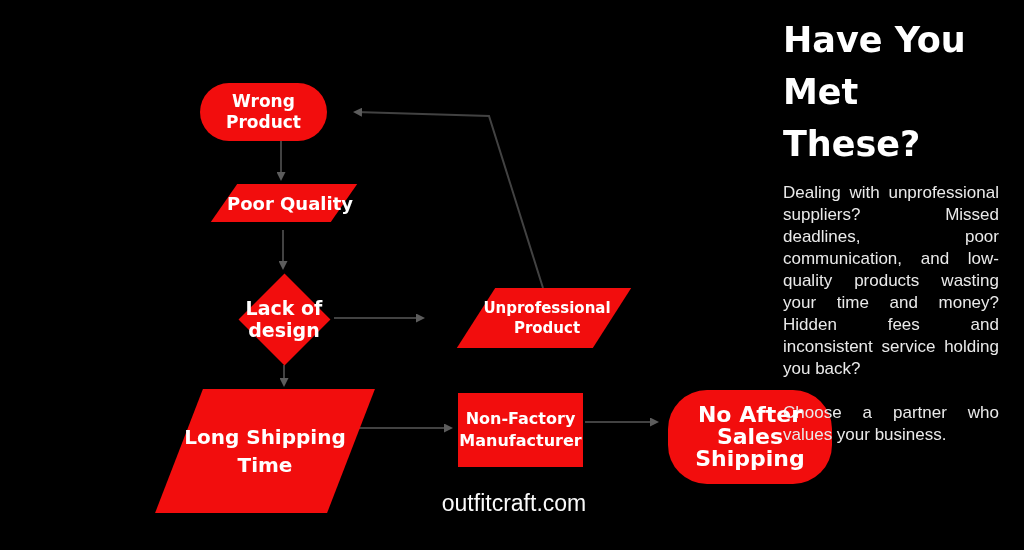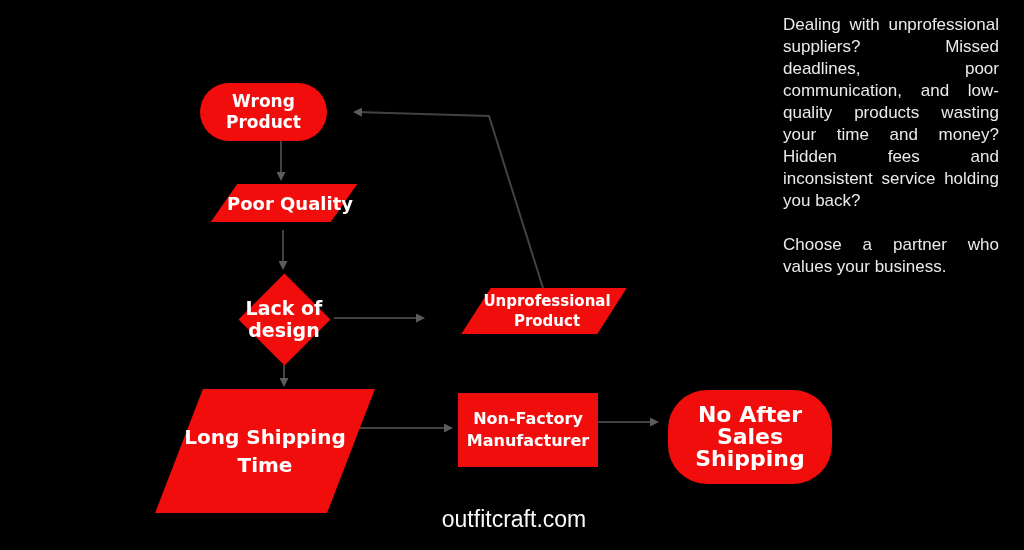--- a/index.html
+++ b/index.html
@@ -59,21 +59,21 @@
     z-index: 1;
   }
   #node-poor-quality {
     left: 208px; top: 184px; width: 152px; height: 38px;
     font-size: 18px;
     padding-left: 12px;
   }
   #node-poor-quality .para-bg { left: 16px; right: 16px; transform: skewX(-34.8deg); }
 
   #node-unprofessional {
-    left: 460px; top: 288px; width: 168px; height: 46px;
+    left: 460px; top: 288px; width: 168px; height: 60px;
     font-size: 15px; line-height: 20px;
     padding-left: 6px;
   }
   #node-unprofessional .para-bg { left: 16px; right: 16px; transform: skewX(-32.6deg); }
 
   #node-long-shipping {
     left: 160px; top: 389px; width: 210px; height: 124px;
     font-size: 20px; line-height: 28px;
   }
   #node-long-shipping .para-bg { left: 19px; right: 19px; transform: skewX(-21.1deg); }
@@ -87,21 +87,21 @@
     position: absolute;
     left: 13.5px; top: 13.5px;
     width: 65px; height: 65px;
     background: #f20d0d;
     transform: rotate(45deg);
     z-index: 1;
   }
 
   
   #node-non-factory {
-    left: 458px; top: 393px; width: 140px; height: 74px;
+    left: 458px; top: 393px; width: 125px; height: 74px;
     background: #f20d0d;
     font-size: 16px; line-height: 22px;
   }
 
   
   .side-panel {
     position: absolute;
     left: 783px; top: 14px;
     width: 224px;
     color: #eaeaea;
@@ -125,21 +125,20 @@
 
   
   .site-footer {
     position: absolute;
     left: 514px; top: 490px;
     transform: translateX(-50%);
     color: #fafafa;
     font-family: "Liberation Sans", sans-serif;
     font-size: 23px;
     white-space: nowrap;
-    margin-top: 16px;
   }
 </style>
 </head>
 <body>
 
 <div class="canvas">
 
   <svg class="connectors" width="1024" height="550" viewBox="0 0 1024 550">
     <defs>
       <marker id="arrow" markerWidth="9" markerHeight="9" refX="6" refY="4.5" orient="auto" markerUnits="userSpaceOnUse">
@@ -204,19 +203,23 @@
 
   <div class="node stadium" id="node-no-after-sales">
     <div class="label">
       <span>No After</span>
       <span>Sales</span>
       <span>Shipping</span>
     </div>
   </div>
 
   <div class="side-panel">
+    <h1 class="side-heading">
+      <span>Have You</span>
+      <span>Met These?</span>
+    </h1>
     <p>Dealing with unprofessional suppliers? Missed deadlines, poor communication, and low-quality products wasting your time and money? Hidden fees and inconsistent service holding you back?</p>
     <p>Choose a partner who values your business.</p>
   </div>
 
   <div class="site-footer">outfitcraft.com</div>
 
 </div>
 
 </body></html>

